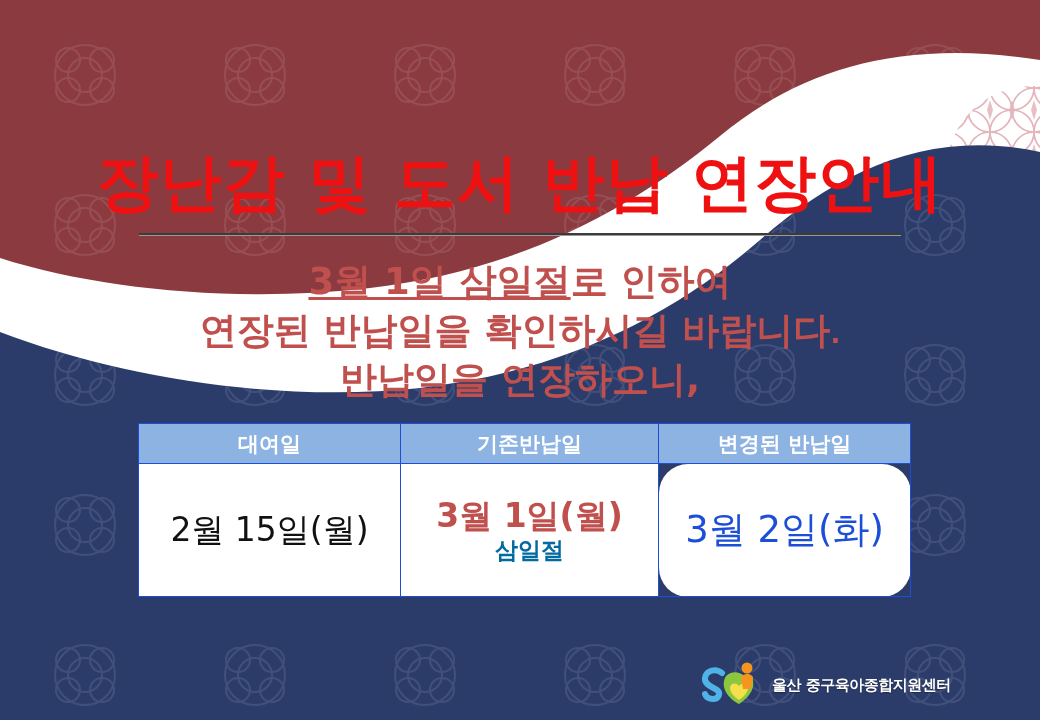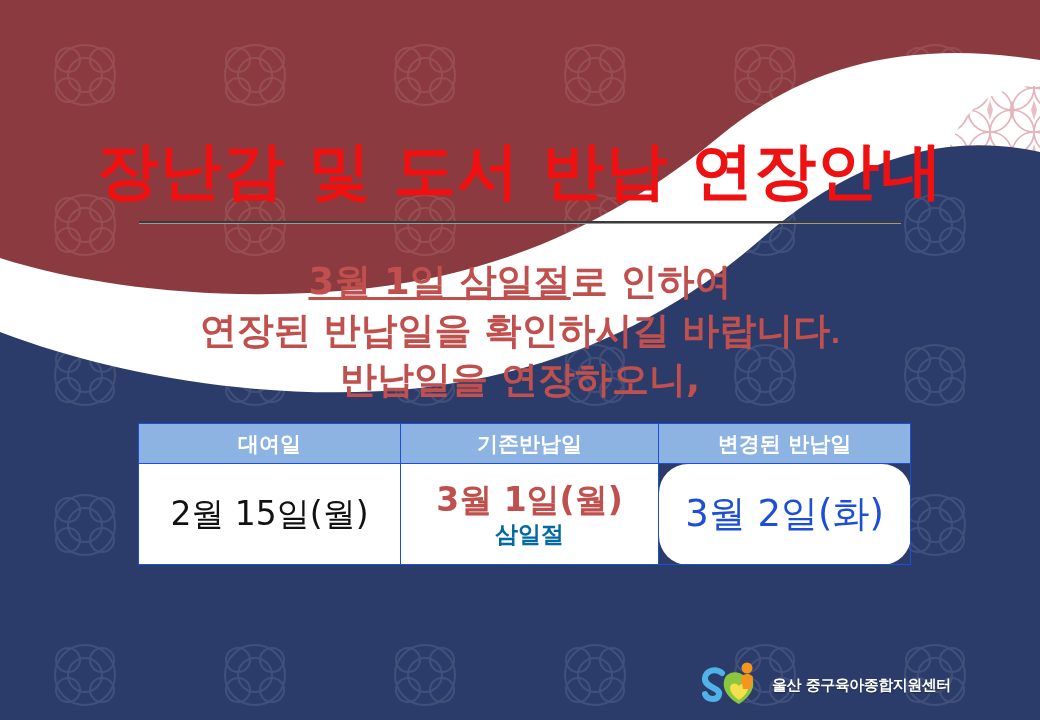--- a/index.html
+++ b/index.html
@@ -38,21 +38,21 @@
     width: 1040px;
     text-align: center;
   }
   .main-title {
     font-size: 62px;
     font-weight: bold;
     color: #ef1111;
     letter-spacing: 1px;
     line-height: 1.08;
     white-space: nowrap;
-    margin: 4px;
+    margin: 16px;
   }
   .title-rule {
     width: 762px;
     height: 0;
     margin: 16px auto 0 auto;
     border-top: 2px solid #3b3b3b;
     border-bottom: 1px solid #9a9a9a;
   }
 
   
@@ -90,21 +90,21 @@
     background: #8db3e2;
     color: #ffffff;
     font-size: 21px;
     font-weight: bold;
     height: 39px;
     padding: 0;
   }
   .notice-table td {
     background: #ffffff;
     height: 100px;
-    padding: 0;
+    padding: 16px;
   }
   .col-a { width: 262px; }
   .col-b { width: 258px; }
   .col-c { width: 252px; }
 
   .cell-plain {
     font-size: 33px;
     color: #111111;
   }
   .cell-old {

